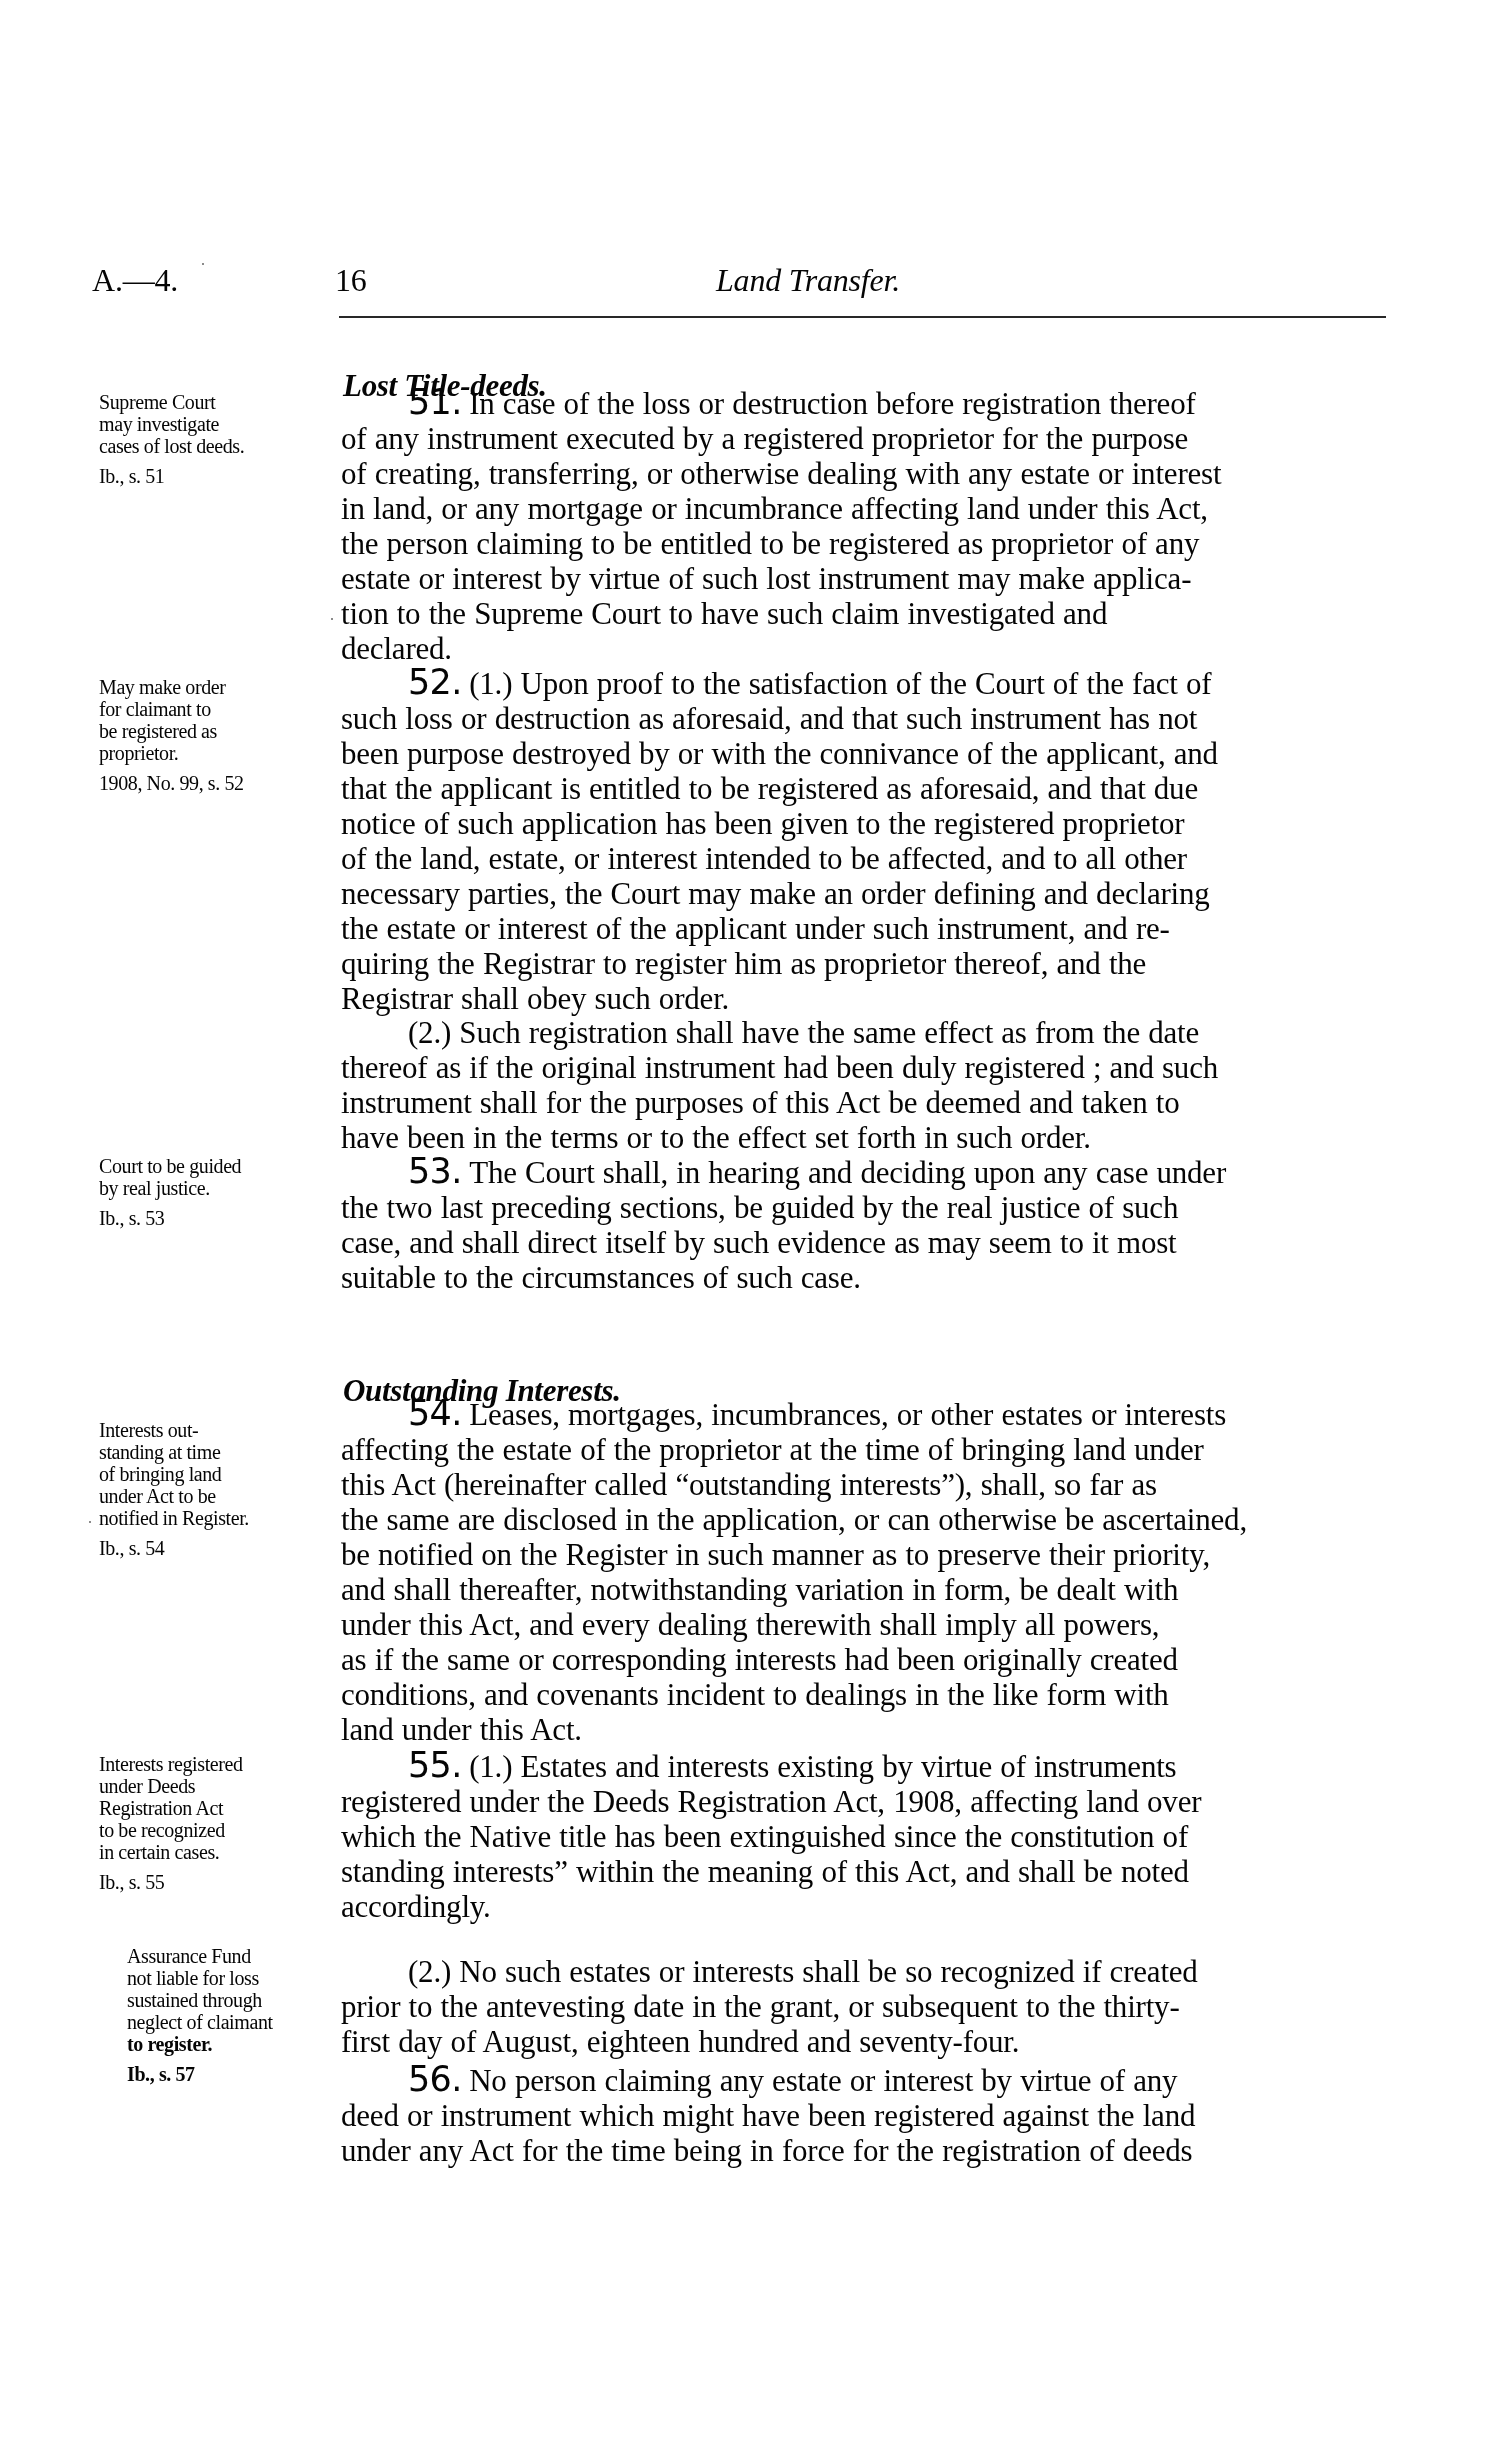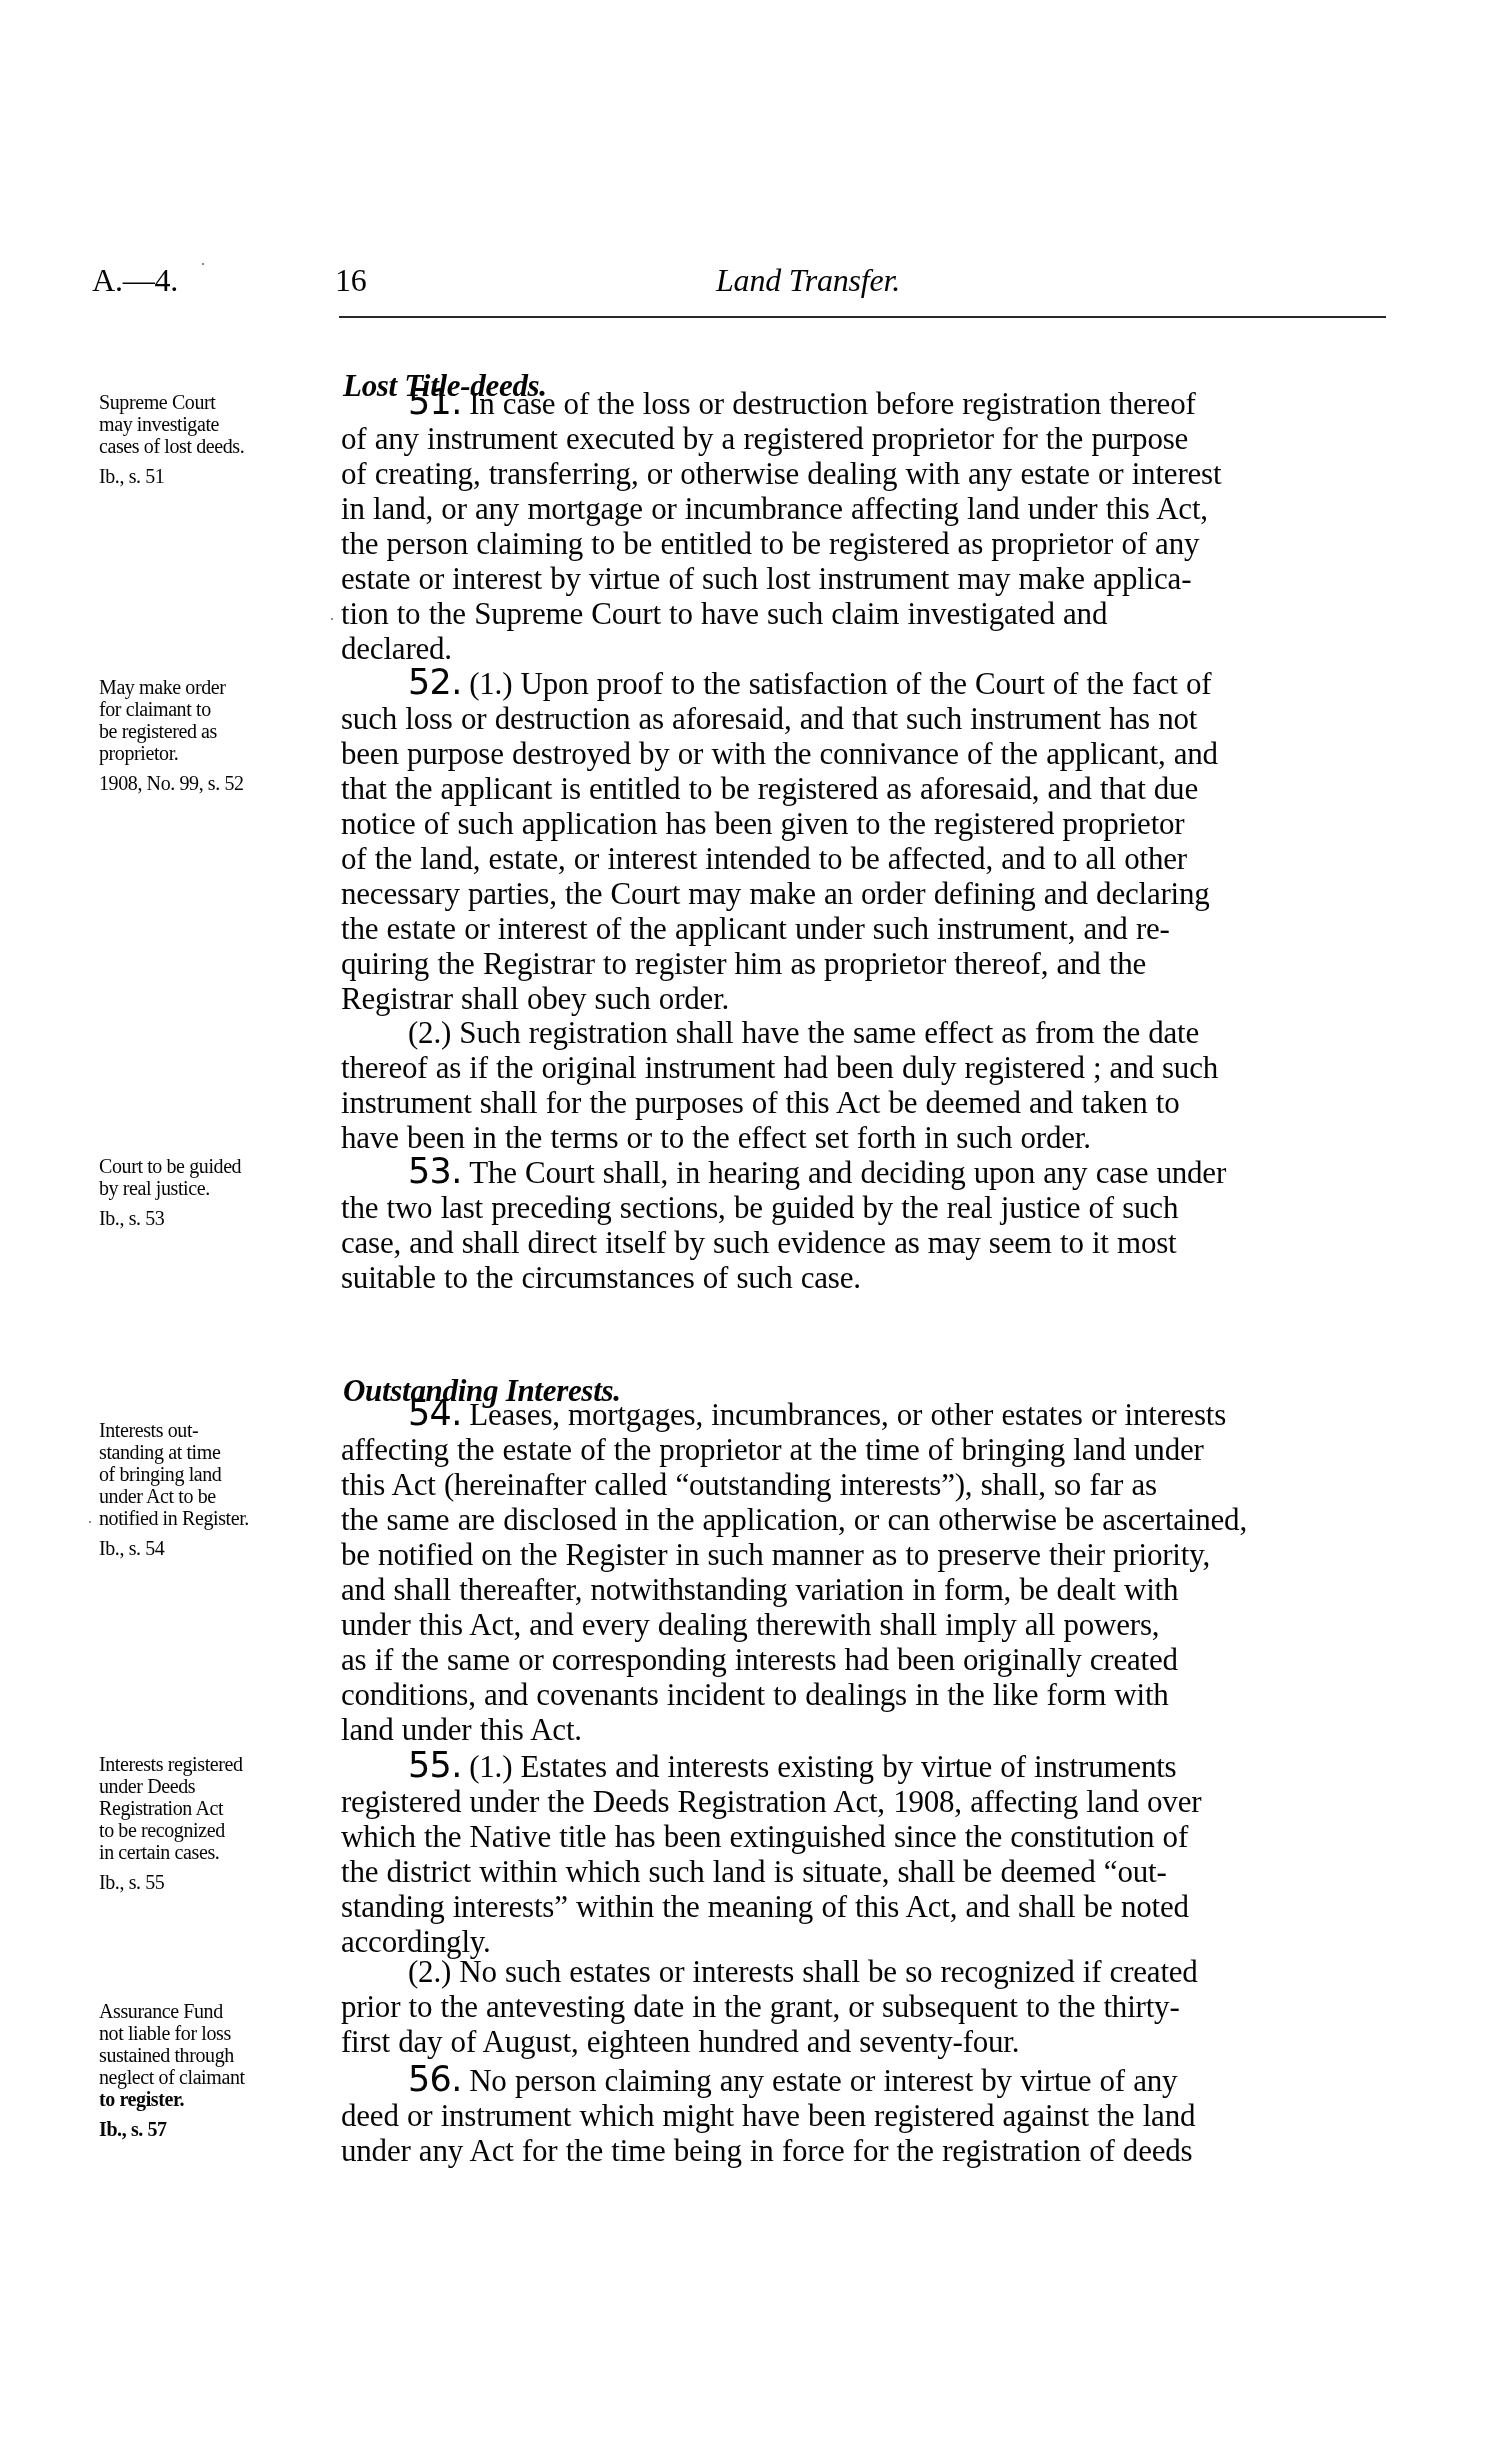--- a/index.html
+++ b/index.html
@@ -96,21 +96,21 @@
       display: block;
       margin-top: 8.3px;
       white-space: pre;
     }
     .strong-note { font-weight: 700; }
     .note-51 { top: 391px; }
     .note-52 { top: 676px; }
     .note-53 { top: 1155px; }
     .note-54 { top: 1419px; }
     .note-55 { top: 1753px; }
-    .note-57 { top: 2000px; }
+    .note-57 { top: 1945px; margin-left: 28px; }
     .block-51 { top: 386px; }
     .block-52 { top: 666px; }
     .block-52-2 { top: 1015px; }
     .block-53 { top: 1155px; }
     .block-54 { top: 1397px; }
     .block-55 { top: 1749px; }
     .block-55-2 { top: 1954px; }
     .block-56 { top: 2063px; }
     .scan-mark {
       position: absolute;
@@ -237,21 +237,20 @@
     <span class="note-line">to be recognized</span>
     <span class="note-line">in certain cases.</span>
     <span class="citation">Ib., s. 55</span>
   </aside>
 
   <section class="body-text block-55">
     <p class="paragraph">
       <span class="line indent"><span class="section-number">55.</span><span>(1.) Estates and interests existing by virtue of instruments</span></span>
       <span class="line">registered under the Deeds Registration Act, 1908, affecting land over</span>
       <span class="line">which the Native title has been extinguished since the constitution of</span>
-      <span class="line">the district within which such land is situate, shall be deemed “out-</span>
       <span class="line">standing interests” within the meaning of this Act, and shall be noted</span>
       <span class="line">accordingly.</span>
     </p>
   </section>
 
   <section class="body-text block-55-2">
     <p class="paragraph">
       <span class="line indent">(2.) No such estates or interests shall be so recognized if created</span>
       <span class="line">prior to the antevesting date in the grant, or subsequent to the thirty-</span>
       <span class="line">first day of August, eighteen hundred and seventy-four.</span>

